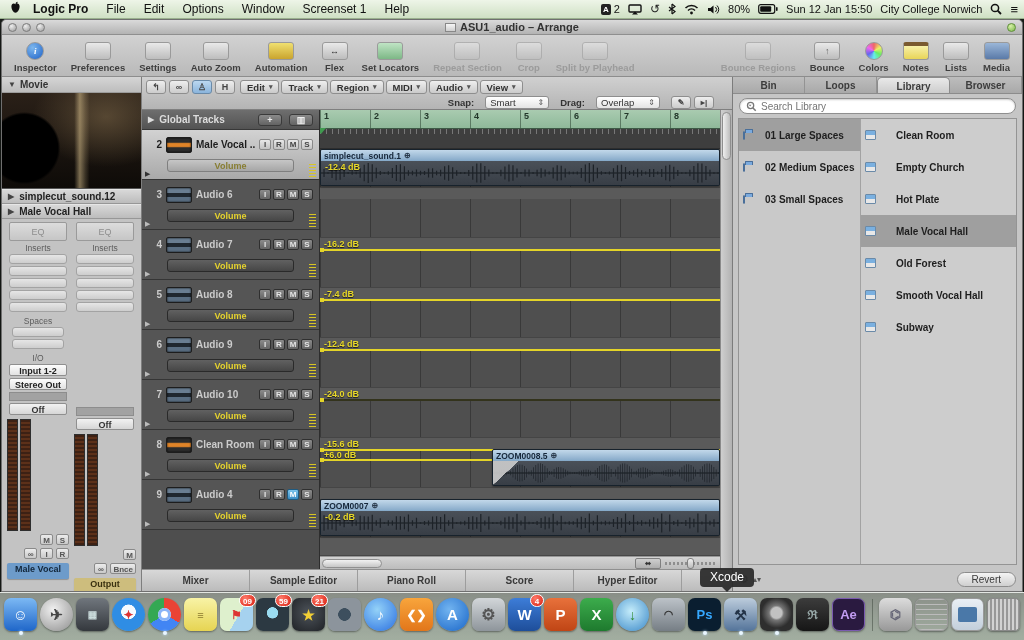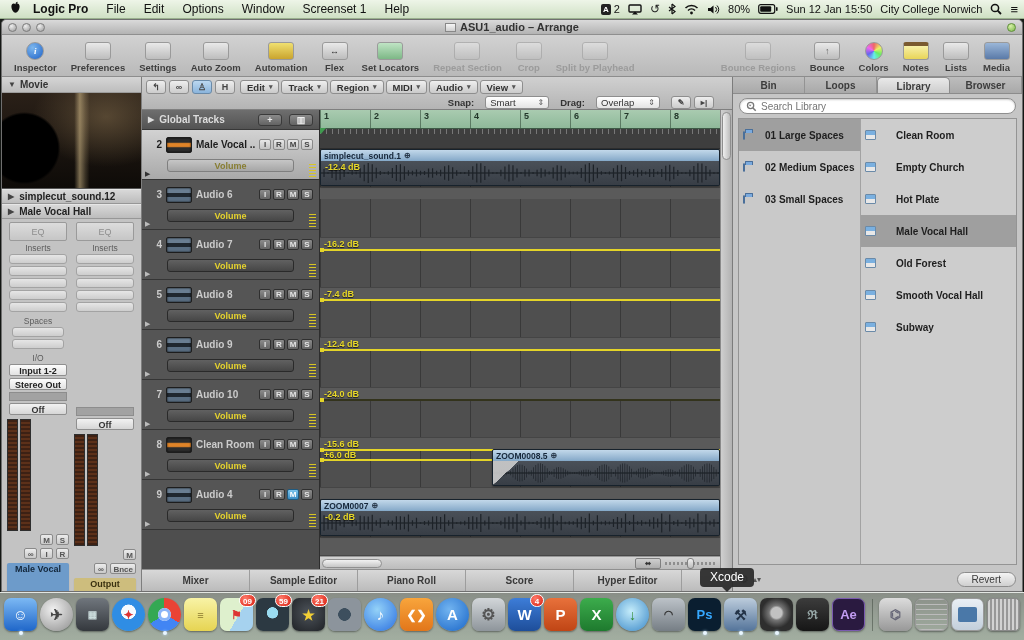--- a/index.html
+++ b/index.html
@@ -67,21 +67,21 @@
   .metersec{display:flex;width:62px;height:112px;margin-top:2px;position:relative}
   .meters{width:24px;display:flex;gap:2px;height:100%}
   .meterbar{flex:1;border:1px solid #2e2e2e;background:repeating-linear-gradient(#3d2114 0 2px,#5c3019 2px 4px)}
   .fadercol{flex:1;position:relative}
   .knob{position:absolute;top:-2px;left:50%;transform:translateX(-50%);width:24px;height:24px;border-radius:50%;background:radial-gradient(circle at 40% 35%,#efefef,#a8a8a8);border:3px solid #c9c9c9;box-shadow:0 1px 2px rgba(0,0,0,.3)}
   .fadertrack{position:absolute;left:50%;top:26px;bottom:0;width:3px;transform:translateX(-50%);background:#9d9d9d}
   .faderblue{position:absolute;left:50%;width:3px;transform:translateX(-50%);background:#7ec8e8;bottom:0}
   .fbadge{position:absolute;left:50%;transform:translateX(-50%);background:#262626;color:#fff;font-size:9px;font-weight:bold;border:1px solid #6f6f6f;border-radius:2px;padding:0 3px;white-space:nowrap;z-index:2}
   .msrow{display:flex;gap:3px;margin-top:3px;justify-content:flex-end;width:62px}
   .sqbtn{min-width:13px;height:11px;padding:0 2px;border:1px solid #8a8a8a;border-radius:2px;background:linear-gradient(#ececec,#c9c9c9);font-size:8px;font-weight:bold;text-align:center;line-height:11px;color:#555}
-  .namelbl{margin-top:4px;width:62px;height:30px;font-size:9px;font-weight:bold;text-align:center;line-height:13px;border-radius:2px;box-shadow:0 1px 1px rgba(0,0,0,.25)}
+  .namelbl{margin-top:4px;width:62px;height:16px;font-size:9px;font-weight:bold;text-align:center;line-height:13px;border-radius:2px;box-shadow:0 1px 1px rgba(0,0,0,.25)}
   .namelbl.blue{background:#6d9bca;color:#12263a}
   .namelbl.tan{background:#cdbd7d;color:#3a3110}
 
   
   .center{position:absolute;left:140px;width:590px;top:0;bottom:0;background:#4a4a4a}
   .arr-toolbar{height:33px;background:linear-gradient(#d0d0d0,#b4b4b4);border-bottom:1px solid #7f7f7f;position:relative}
   .arr-row1{height:18px;display:flex;align-items:center;gap:3px;padding:2px 4px 0 4px}
   .nav-btn{min-width:20px;height:14px;border:1px solid #8e8e8e;border-radius:3px;background:linear-gradient(#eee,#ccc);font-size:9px;color:#444;text-align:center;line-height:13px;font-weight:bold;padding:0 3px}
   .nav-btn.active{background:linear-gradient(#bcd8f0,#8ab4dc);border-color:#6a8aa8}
   .menu-btn{height:14px;border:1px solid #8e8e8e;border-radius:3px;background:linear-gradient(#efefef,#cacaca);font-size:9.5px;font-weight:bold;color:#333;display:flex;align-items:center;gap:4px;padding:0 6px;margin-left:2px}

